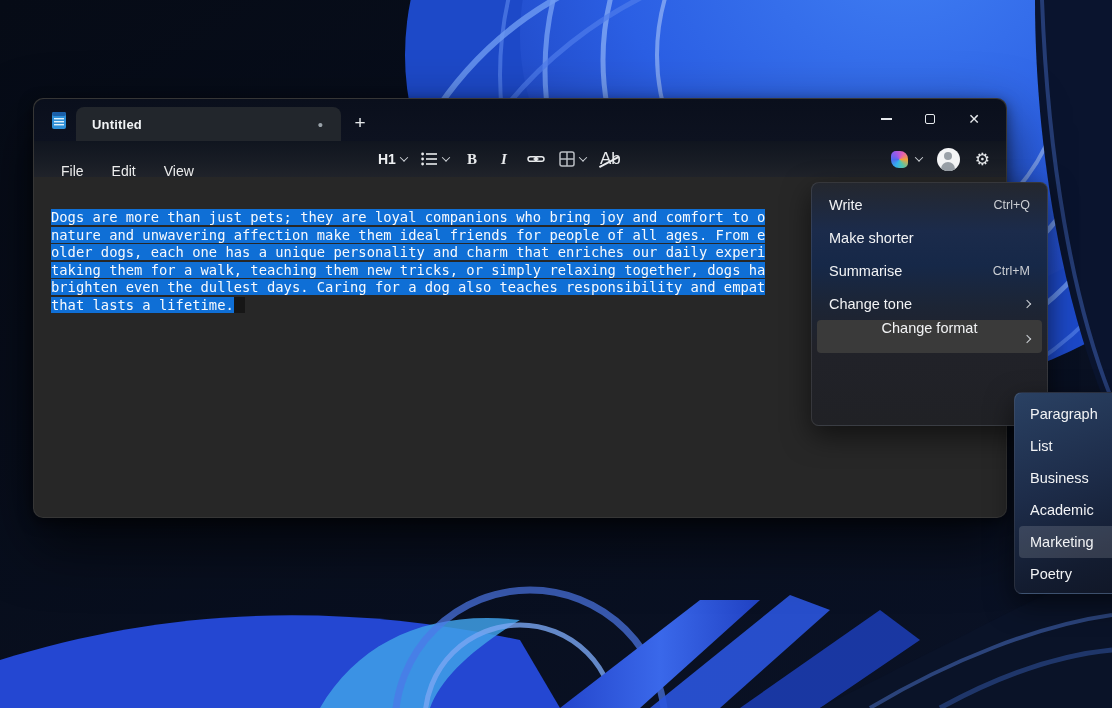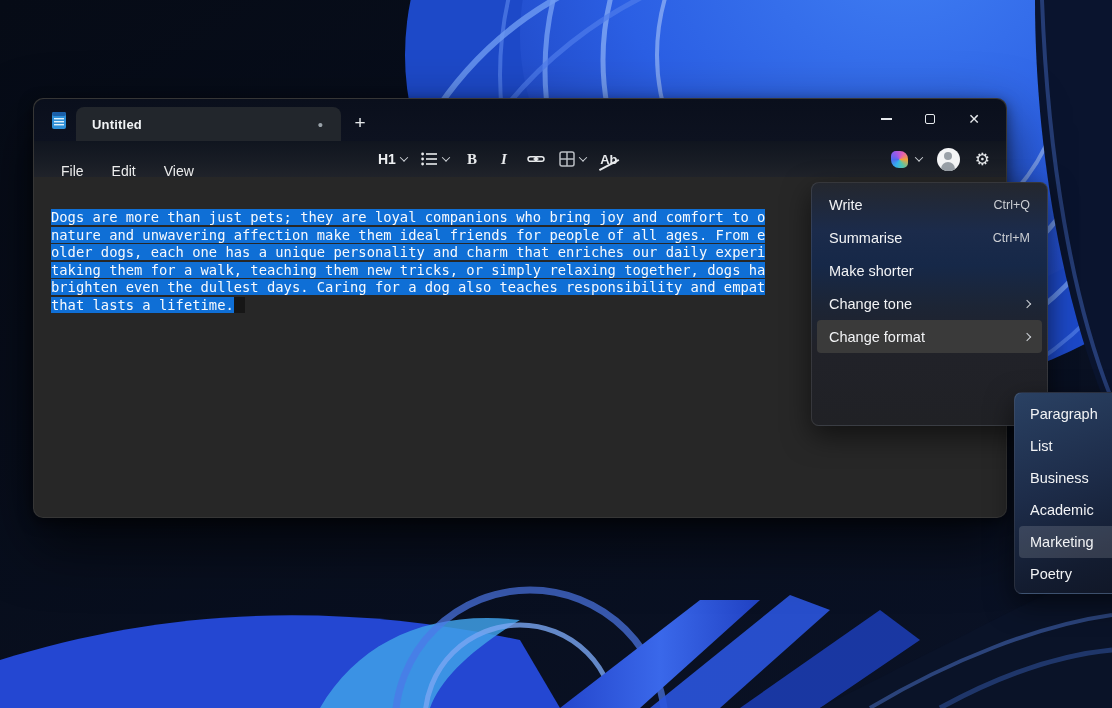--- a/index.html
+++ b/index.html
@@ -43,21 +43,21 @@
   .menu-item { color:#ececec; font-size:14px; padding:5px 13px; margin-left:2px; border-radius:5px;margin-top:24px; }
   .menu-item:first-child { margin-left:14px; }
   .tools { position:absolute; left:340px; top:0; height:36px; display:flex; align-items:center; gap:6px; }
   .tool-btn { display:flex; align-items:center; justify-content:center; min-width:26px; height:28px;
     color:#e8eaec; border-radius:5px; padding:0 4px; gap:5px; }
   .tb-h1 { font-size:14px; font-weight:700; color:#eef0f2; }
   .tb-bold { font-size:15px; font-weight:800; font-family:"Liberation Serif", serif; }
   .tb-italic { font-size:15px; font-style:italic; font-family:"Liberation Serif", serif; font-weight:600; }
   .chev-down { width:6px; height:6px; border-right:1.4px solid #cfd3d8; border-bottom:1.4px solid #cfd3d8;
     transform:rotate(45deg) translate(-1px,-1px); display:inline-block; }
-  .clear-fmt { position:relative; font-size:13px; font-weight:700; }
+  .clear-fmt { position:relative; font-size:17px; font-weight:400; }
   .clear-fmt::after { content:""; position:absolute; left:-2px; top:12px; width:22px; height:1.5px;
     background:#e8eaec; transform:rotate(-28deg); }
   .tools-right { position:absolute; right:16px; top:0; height:36px; display:flex; align-items:center; gap:15px; }
   .copilot-chip { display:flex; align-items:center; gap:8px; }
   .copilot-logo { width:17px; height:17px; border-radius:5px 8px 5px 8px;
     background:conic-gradient(from 210deg at 50% 50%, #34b3f1, #4f6bed, #9b59e8, #e55fb0, #f1a23c, #59c7a8, #34b3f1); }
   .avatar { width:23px; height:23px; border-radius:50%; background:#f4f5f6; position:relative; overflow:hidden; }
   .avatar-head { position:absolute; left:7.5px; top:4.5px; width:8px; height:8px; border-radius:50%; background:#9aa1a8; }
   .avatar-body { position:absolute; left:4.5px; top:14px; width:14px; height:9px; border-radius:7px 7px 0 0; background:#9aa1a8; }
   .gear { color:#e3e6e9; font-size:17px; line-height:1; }
@@ -78,21 +78,21 @@
   .sb-seg { position:absolute; top:9px; white-space:nowrap; }
   .sb-div { position:absolute; top:8px; width:1px; height:16px; background:#3a4356; }
 
   
   .cp-menu { position:absolute; left:811px; top:182px; width:237px; height:244px; z-index:40;
     border-radius:8px; border:1px solid rgba(255,255,255,.10);
     background:linear-gradient(180deg,#24272e 0%,#1b2b4b 20%,#162848 34%,#1c2536 50%,#212229 68%,#202125 100%);
     box-shadow:0 10px 28px rgba(0,0,0,.55); padding:5px 0; }
   .cp-item { height:33px; margin:0 5px; padding:0 12px; display:flex; align-items:center;
     border-radius:4px; color:#f2f3f5; font-size:14.5px; }
-  .cp-item.hl { background:#3a3a3a; }
+  .cp-item.hl { background:#3a3a3a;flex-direction:column; }
   .cp-accel { margin-left:auto; color:#cbced3; font-size:12.5px; }
   .chev-right { width:6px; height:6px; border-right:1.4px solid #cfd3d8; border-top:1.4px solid #cfd3d8;
     transform:rotate(45deg); display:inline-block; margin-left:auto; }
 
   
   .fmt-menu { position:absolute; left:1014px; top:392px; width:124px; height:202px; z-index:45;
     border-radius:8px 0 0 8px; border:1px solid rgba(255,255,255,.10); border-right:none;
     background:linear-gradient(160deg,#2a4163 0%,#1d2c49 45%,#131c30 80%,#101626 100%);
     box-shadow:0 10px 28px rgba(0,0,0,.55); padding:5px 0; }
   .fmt-item { height:32px; margin:0 4px; padding:0 11px; display:flex; align-items:center;
@@ -247,25 +247,25 @@
   </div>
 
 </div>
 
 <div class="cp-menu">
   <div class="cp-item">
     <span>Write</span>
     <span class="cp-accel">Ctrl+Q</span>
   </div>
   <div class="cp-item">
+    <span>Make shorter</span>
+  </div>
+  <div class="cp-item">
     <span>Summarise</span>
     <span class="cp-accel">Ctrl+M</span>
-  </div>
-  <div class="cp-item">
-    <span>Make shorter</span>
   </div>
   <div class="cp-item">
     <span>Change tone</span>
     <span class="chev-right"></span>
   </div>
   <div class="cp-item hl">
     <span>Change format</span>
     <span class="chev-right"></span>
   </div>
 </div>

